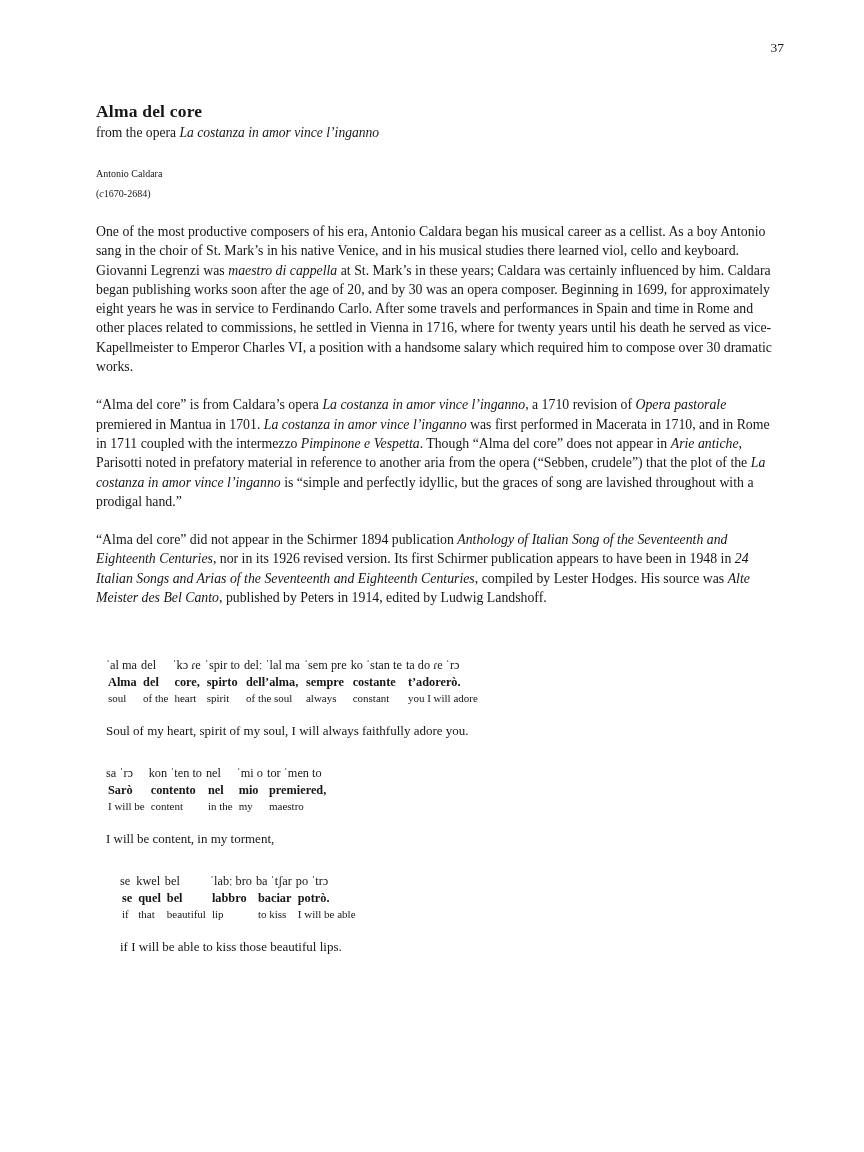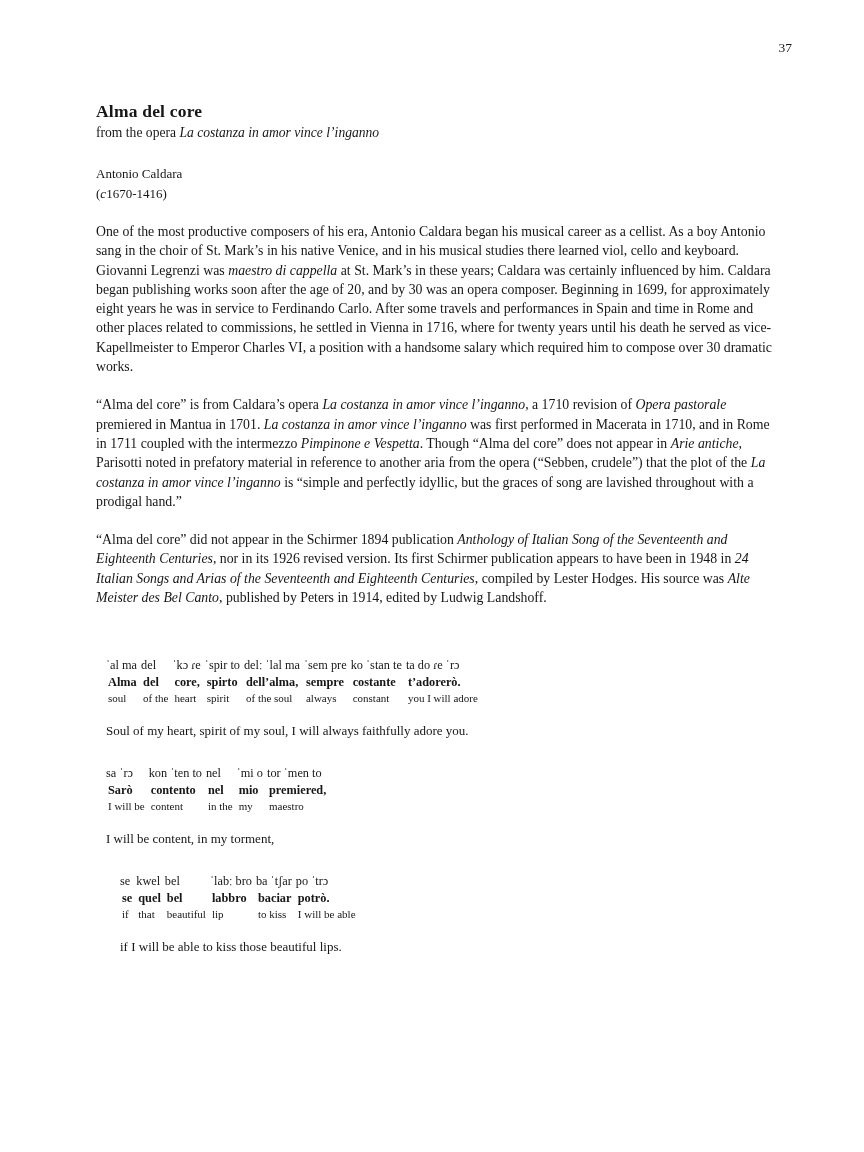--- a/index.html
+++ b/index.html
@@ -8,39 +8,39 @@
     width: 864px;
     height: 1152px;
     position: relative;
     font-family: "Liberation Serif", "DejaVu Serif", serif;
     color: #161616;
     overflow: hidden;
   }
   .page-number {
     position: absolute;
     top: 40px;
-    right: 72px;
+    right: 80px;
     font-size: 13.5px;
   }
   .content {
     padding: 88px 92px 0 96px;
   }
   .title {
     font-size: 17.5px;
     font-weight: bold;
     margin-top: 13px;
     letter-spacing: 0.2px;
   }
   .subtitle {
     font-size: 13.6px;
     margin-top: 3px;
   }
   .composer-block {
     margin-top: 23px;
-    font-size: 13px;
+    font-size: 10px;
     line-height: 19.5px;
   }
   .body-paragraph {
     margin-top: 19px;
     font-size: 13.8px;
     line-height: 19.3px;
     text-align: left;
   }
   em { }
   .ipa-section {
@@ -89,21 +89,21 @@
 
 <div class="page-number">37</div>
 
 <div class="content">
 
   <h1 class="title">Alma del core</h1>
   <p class="subtitle"><span>from the opera </span><em>La costanza in amor vince l’inganno</em></p>
 
   <div class="composer-block">
     <div>Antonio Caldara</div>
-    <div><span>(</span><em>c</em><span>1670-1416)</span></div>
+    <div><span>(</span><em>c</em><span>1670-2684)</span></div>
   </div>
 
   <p class="body-paragraph"><span>One of the most productive composers of his era, Antonio Caldara began his musical career as a cellist. As a boy Antonio sang in the choir of St. Mark’s in his native Venice, and in his musical studies there learned viol, cello and keyboard. Giovanni Legrenzi was </span><em>maestro di cappella</em><span> at St. Mark’s in these years; Caldara was certainly influenced by him. Caldara began publishing works soon after the age of 20, and by 30 was an opera composer. Beginning in 1699, for approximately eight years he was in service to Ferdinando Carlo. After some travels and performances in Spain and time in Rome and other places related to commissions, he settled in Vienna in 1716, where for twenty years until his death he served as vice-Kapellmeister to Emperor Charles VI, a position with a handsome salary which required him to compose over 30 dramatic works.</span></p>
   <p class="body-paragraph"><span>“Alma del core” is from Caldara’s opera </span><em>La costanza in amor vince l’inganno</em><span>, a 1710 revision of </span><em>Opera pastorale</em><span> premiered in Mantua in 1701. </span><em>La costanza in amor vince l’inganno</em><span> was first performed in Macerata in 1710, and in Rome in 1711 coupled with the intermezzo </span><em>Pimpinone e Vespetta</em><span>. Though “Alma del core” does not appear in </span><em>Arie antiche</em><span>, Parisotti noted in prefatory material in reference to another aria from the opera (“Sebben, crudele”) that the plot of the </span><em>La costanza in amor vince l’inganno</em><span> is “simple and perfectly idyllic, but the graces of song are lavished throughout with a prodigal hand.”</span></p>
   <p class="body-paragraph"><span>“Alma del core” did not appear in the Schirmer 1894 publication </span><em>Anthology of Italian Song of the Seventeenth and Eighteenth Centuries</em><span>, nor in its 1926 revised version. Its first Schirmer publication appears to have been in 1948 in </span><em>24 Italian Songs and Arias of the Seventeenth and Eighteenth Centuries</em><span>, compiled by Lester Hodges. His source was </span><em>Alte Meister des Bel Canto</em><span>, published by Peters in 1914, edited by Ludwig Landshoff.</span></p>
 
   <div class="ipa-section">
       <div class="ipa-block">
         <div class="ipa-row">
           <div class="ipa-col">

